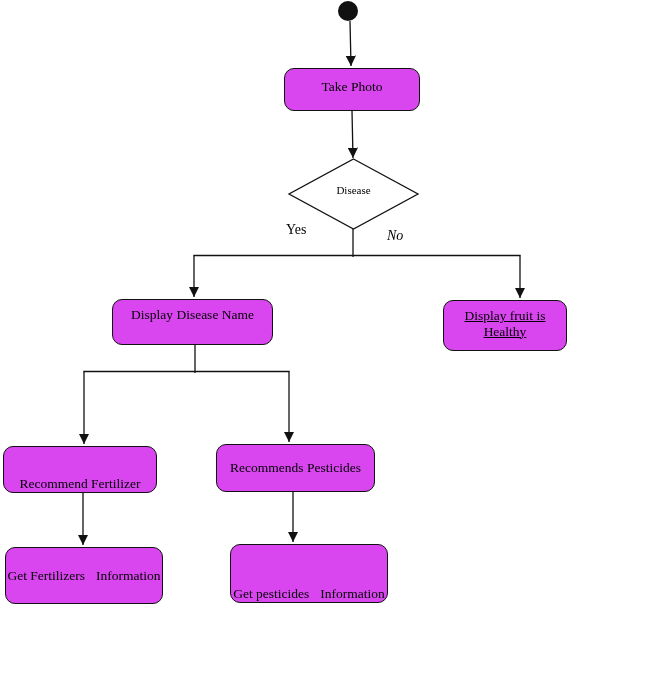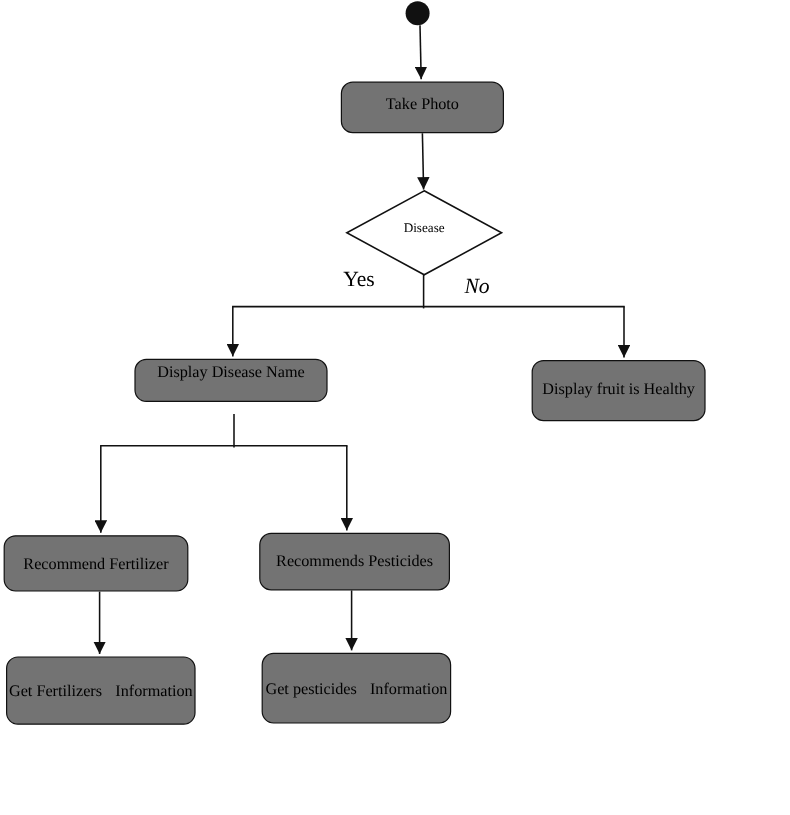--- a/index.html
+++ b/index.html
@@ -19,56 +19,56 @@
   .wires {
     position: absolute;
     left: 0;
     top: 0;
   }
   .node {
     position: absolute;
     box-sizing: border-box;
     border: 1.4px solid #111111;
     border-radius: 10px;
-    background: #737373;
+    background: #d946ef;
     display: flex;
     align-items: center;
     justify-content: center;
     text-align: center;
     font-size: 13.5px;
     line-height: 1.15;
   }
   .node.two-line {
     flex-direction: row;
     justify-content: center;
     gap: 11px;
   }
   .node-take-photo            { left: 284px; top: 68px;  width: 136px; height: 43px; padding-bottom: 5px; }
-  .node-display-disease-name  { left: 112px; top: 299px; width: 161px; height: 36px; padding-bottom: 15px; }
-  .node-display-fruit-healthy { left: 443px; top: 300px; width: 145px; height: 51px; padding-bottom: 4px; }
-  .node-recommend-fertilizer  { left: 3px;   top: 446px; width: 154px; height: 47px; }
+  .node-display-disease-name  { left: 112px; top: 299px; width: 161px; height: 46px; padding-bottom: 15px; }
+  .node-display-fruit-healthy { left: 443px; top: 300px; width: 124px; height: 51px; padding-bottom: 4px; text-decoration: underline; }
+  .node-recommend-fertilizer  { left: 3px;   top: 446px; width: 154px; height: 47px; align-items: flex-end; }
   .node-recommends-pesticides { left: 216px; top: 444px; width: 159px; height: 48px; }
   .node-get-fertilizers-info  { left: 5px;   top: 547px; width: 158px; height: 57px; }
-  .node-get-pesticides-info   { left: 218px; top: 544px; width: 158px; height: 59px; }
+  .node-get-pesticides-info   { left: 230px; top: 544px; width: 158px; height: 59px; align-items: flex-end; }
   .diamond-label {
     position: absolute;
     left: 289px;
     top: 159px;
     width: 129px;
     height: 70px;
     display: flex;
     align-items: center;
     justify-content: center;
     padding-bottom: 8px;
     box-sizing: border-box;
     font-size: 11px;
   }
   .edge-label {
     position: absolute;
-    font-size: 18px;
+    font-size: 14px;
   }
   .edge-label-yes { left: 286px; top: 222px; }
   .edge-label-no  { left: 387px; top: 228px; font-style: italic; }
 </style>
 </head>
 <body>
 
 <div class="canvas">
 
   <svg class="wires" width="658" height="679" viewBox="0 0 658 679">

